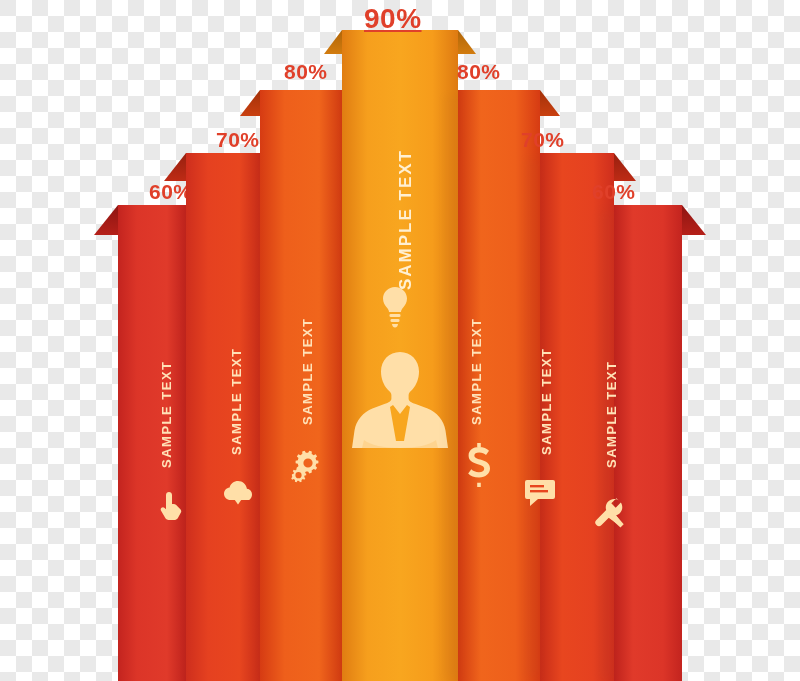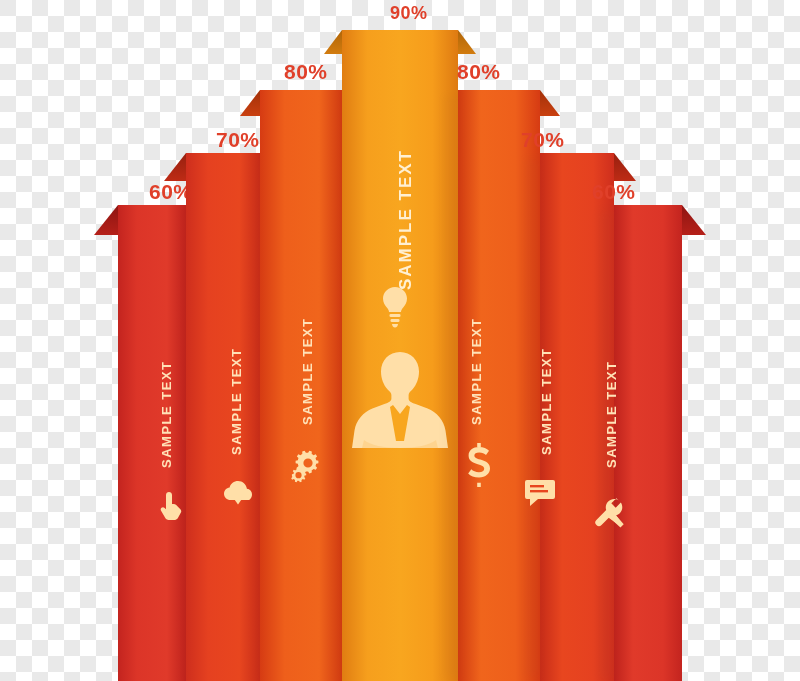--- a/index.html
+++ b/index.html
@@ -105,21 +105,21 @@
   <div class="band" style="left:342px;top:30px;width:116px;height:651px;">
     <div class="body" style="background:linear-gradient(90deg,#E07D12 0%,#F69F1D 22%,#F8A61F 50%,#F69C1B 78%,#DE7A11 100%);
                 clip-path:polygon(0% 0%,100% 0%,100% 88%,112% 100%,-12% 100%,0% 88%);"></div>
     <div class="fold" style="left:-18px;top:0;width:18px;height:24px;
                 background:linear-gradient(180deg,#B06508,#D27C0F);
                 clip-path:polygon(100% 0%,100% 100%,0% 100%);"></div>
     <div class="fold" style="left:116px;top:0;width:18px;height:24px;
                 background:linear-gradient(180deg,#B06508,#D27C0F);
                 clip-path:polygon(0% 0%,0% 100%,100% 100%);"></div>
   </div>
-  <div class="pct" style="left:390px;top:3px;font-size:18px;">90%</div>
+  <div class="pct" style="left:364px;top:3px;font-size:28px;text-decoration:underline;">90%</div>
   <div class="vlabel center" style="left:396px;top:290px;">SAMPLE TEXT</div>
   <div class="icon" style="left:378px;top:285px;">
     <svg width="34" height="44" viewBox="0 0 34 44" fill="#FFDFA8">
       <path d="M17 2C10.4 2 5 7.2 5 13.6c0 4 2 6.8 3.8 9 1.2 1.5 2.2 2.8 2.2 4.4h12c0-1.6 1-2.9 2.2-4.4 1.8-2.2 3.8-5 3.8-9C29 7.2 23.6 2 17 2z"></path>
       <rect x="11.5" y="29" width="11" height="3" rx="1.3"></rect>
       <rect x="12.5" y="34" width="9" height="3" rx="1.3"></rect>
       <path d="M14 39h6c0 2-1.3 3.4-3 3.4S14 41 14 39z"></path>
     </svg>
   </div>
   <div class="icon" style="left:352px;top:348px;">

